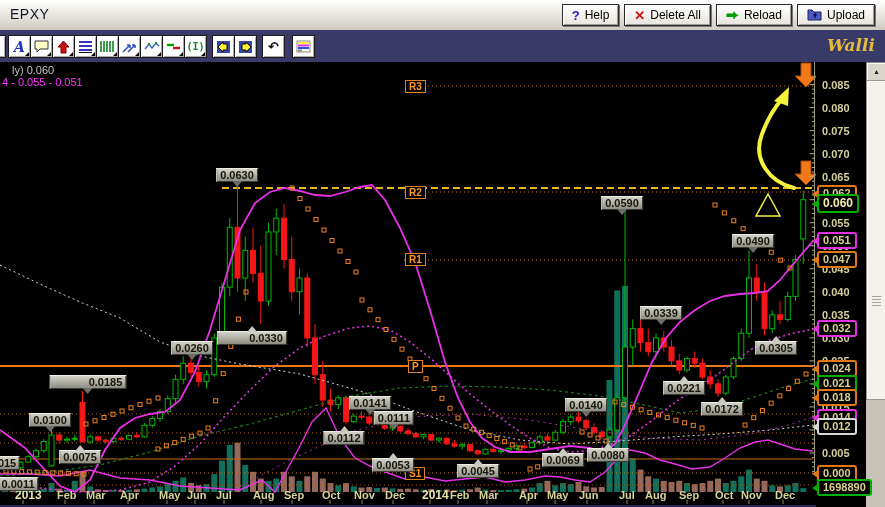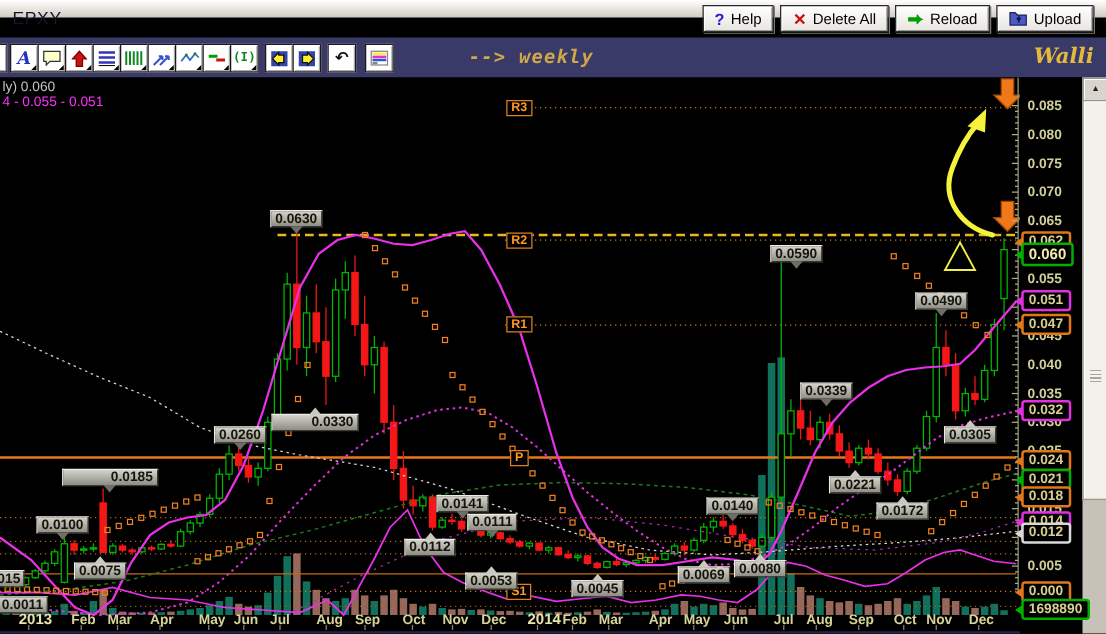--- a/index.html
+++ b/index.html
@@ -1,19 +1,19 @@
 <!DOCTYPE html>
 <html><head>
 <meta charset="utf-8">
 <style>
   html,body{margin:0;padding:0;background:#444;}
   .app{width:885px;height:507px;position:relative;overflow:hidden;background:#000;
        font-family:"Liberation Sans",sans-serif;}
   
-  .titlebar{position:absolute;left:0;top:0;width:885px;height:14px;
+  .titlebar{position:absolute;left:0;top:0;width:885px;height:30px;
     background:linear-gradient(180deg,#ffffff,#e6e3dc 55%,#cfcbc3);
     border-bottom:1px solid #9a96s8e;}
   .titlebar .title{position:absolute;left:10px;top:6px;font-size:14px;color:#14142a;
     letter-spacing:.5px;font-weight:500;}
   .tb-buttons{position:absolute;right:10px;top:4px;display:flex;gap:5px;}
   .tb-btn{height:20px;display:flex;align-items:center;gap:5px;padding:0 9px;
     background:linear-gradient(180deg,#ffffff,#e8e5de);border:1px solid #2b2b2b;
     box-shadow:inset 1px 1px 0 #fff, inset -1px -1px 0 #999, 1px 1px 0 #777;
     font-size:12px;color:#000;cursor:pointer;white-space:nowrap;}
   .tb-btn .ic{font-weight:bold;font-size:13px;}
@@ -23,21 +23,21 @@
   .tool-btn{position:absolute;top:5px;width:21px;height:21px;background:#fff;
     border:1px solid #1a1a1a;box-shadow:inset 1px 1px 0 #fff, inset -1px -1px 0 #aaa;
     display:flex;align-items:center;justify-content:center;cursor:pointer;overflow:hidden;}
   .tool-btn.dd::after{content:"";position:absolute;right:1px;bottom:1px;
     border-left:4px solid transparent;border-bottom:4px solid #000;}
   .mode-text{position:absolute;left:375px;top:6px;font:italic bold 15px "DejaVu Sans Mono",monospace;
     color:#cfa84a;letter-spacing:1px;}
   .brand{position:absolute;right:10px;top:5px;font:italic bold 17px "DejaVu Serif",serif;color:#e2ba3e;}
   
   .chart{position:absolute;left:0;top:62px;width:885px;height:445px;background:#000;}
-  .legend1{position:absolute;left:2px;top:2px;font:11px "Liberation Sans",sans-serif;color:#c2c2c2;}
+  .legend1{position:absolute;left:12px;top:2px;font:11px "Liberation Sans",sans-serif;color:#c2c2c2;}
   .legend2{position:absolute;left:2px;top:14px;font:11px "Liberation Sans",sans-serif;color:#ff30ff;}
   .axis-col{position:absolute;left:816px;top:0;width:50px;height:445px;background:#000;}
   .axlab{position:absolute;left:6px;font:bold 11px "Liberation Sans",sans-serif;color:#d2cf9b;}
   .tag{position:absolute;left:1px;background:#000;border:2px solid;border-radius:3px;
     font:bold 11px "Liberation Sans",sans-serif;padding:0 4px 1px 4px;color:#d8d090;z-index:5;}
   .tag::before{content:"";position:absolute;left:-7px;top:50%;margin-top:-4px;
     border-top:4px solid transparent;border-bottom:4px solid transparent;border-right:6px solid;}
   .tag.big{font-size:12px;z-index:6;color:#f2ecae;}
   .tip{position:absolute;transform:translateX(-50%);z-index:4;
     background:linear-gradient(180deg,#d3d3ca,#8d8d84);
@@ -83,21 +83,20 @@
           <svg width="15" height="12" data-name="upload-folder-icon">
             <path d="M1 4 L1 11 L14 11 L14 3 L7 3 L5 1 L1 1 Z" fill="#4a5ac0" stroke="#202060"></path>
             <path d="M8 9 L8 5 L6.5 6.5 M8 5 L9.5 6.5" stroke="#101050" fill="none" stroke-width="1.4"></path>
           </svg>
           <span data-name="upload-button-label">Upload</span>
         </div>
       </div>
   </div>
 
   <div class="toolbar" data-name="toolbar">
-    <span class="mode-text" data-name="timeframe-label">--&gt; weekly</span>
     <span class="brand" data-name="brand-logo">Walli</span>
   <div class="tool-btn" data-name="clipped-tool-button" style="left: -17px;"></div>
       <div class="tool-btn dd" data-name="text-tool-button" style="left: 8px;">
         <span data-name="text-tool-icon" style="display:flex">
           <span style="font:italic bold 14px 'DejaVu Serif',serif;color:#2233bb">A</span>
         </span>
       </div>
       <div class="tool-btn dd" data-name="callout-tool-button" style="left: 30px;">
         <span data-name="callout-tool-icon" style="display:flex">
           <svg width="15" height="13">
@@ -1033,21 +1032,21 @@
         <div class="tag" data-name="price-tag-0.000" style="top: 403px; border-color: rgb(224, 120, 24); --bc: #e07818;">0.000</div>
         <div class="tag" data-name="price-tag-1698890" style="top: 417px; border-color: rgb(0, 176, 0); --bc: #00b000;">1698890</div>
       </div>
     <div class="sbar" data-name="vertical-scrollbar">
       <div class="btn" data-name="scroll-up-button">▲</div>
       <div class="thumb" data-name="scrollbar-thumb">
         <div class="grip" data-name="scrollbar-grip"></div>
       </div>
     </div>
   <div class="tip" data-name="swing-label-0.0630" style="left: 237px; top: 106px;">0.0630<div class="pd" data-name="label-pointer"></div></div>
-      <div class="tip" data-name="swing-label-0.0590" style="left: 622px; top: 134px; margin-left: 15px;">0.0590<div class="pd" data-name="label-pointer"></div></div>
+      <div class="tip" data-name="swing-label-0.0590" style="left: 622px; top: 134px;">0.0590<div class="pd" data-name="label-pointer"></div></div>
       <div class="tip" data-name="swing-label-0.0490" style="left: 753px; top: 172px;">0.0490<div class="pd" data-name="label-pointer"></div></div>
       <div class="tip" data-name="swing-label-0.0339" style="left: 661px; top: 244px;">0.0339<div class="pd" data-name="label-pointer"></div></div>
       <div class="tip" data-name="swing-label-0.0330" style="left: 252px; top: 269px; padding-left: 31px;">0.0330<div class="pu" data-name="label-pointer"></div></div>
       <div class="tip" data-name="swing-label-0.0305" style="left: 776px; top: 279px;">0.0305<div class="pu" data-name="label-pointer"></div></div>
       <div class="tip" data-name="swing-label-0.0260" style="left: 192px; top: 279px;">0.0260<div class="pd" data-name="label-pointer"></div></div>
       <div class="tip" data-name="swing-label-0.0221" style="left: 684px; top: 319px; text-align: right;">0.0221<div class="pu" data-name="label-pointer"></div></div>
       <div class="tip" data-name="swing-label-0.0172" style="left: 722px; top: 340px;">0.0172<div class="pu" data-name="label-pointer"></div></div>
       <div class="tip" data-name="swing-label-0.0185" style="left: 88px; top: 313px; padding-left: 38px;">0.0185<div class="pd" data-name="label-pointer"></div></div>
       <div class="tip" data-name="swing-label-0.0141" style="left: 370px; top: 334px;">0.0141<div class="pd" data-name="label-pointer"></div></div>
       <div class="tip" data-name="swing-label-0.0140" style="left: 586px; top: 336px;">0.0140<div class="pd" data-name="label-pointer"></div></div>

